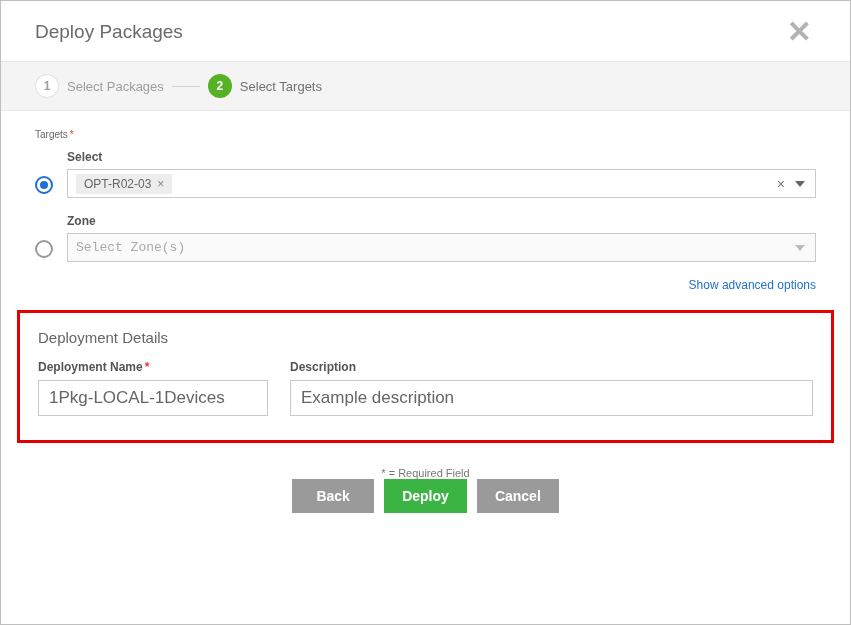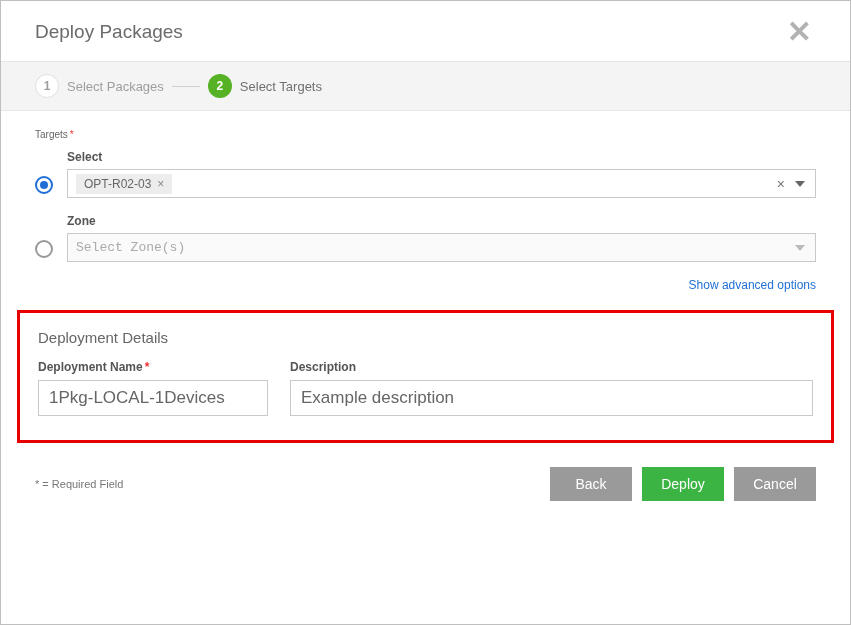--- a/index.html
+++ b/index.html
@@ -159,32 +159,34 @@
     outline:none;
     font-family:inherit;
   }
 
   
   .footer {
     display:flex;
     align-items:center;
     justify-content:space-between;
     padding: 12px 34px 0 34px;
+    flex-direction: column;
   }
   .foot-note { font-size:11px; color:#777; }
   .buttons { display:flex; gap:10px; }
   .btn {
     border:none;
     height:34px;
     min-width:82px;
     padding:0 18px;
     font-size:14px;
     color:#fff;
     cursor:pointer;
     font-family:inherit;
+    font-weight:bold;
   }
   .btn.gray { background:#9a9a9a; }
   .btn.green { background:#3cb444; }
 </style>
 </head>
 <body>
 
 <div class="window">
 
   <div class="header">

